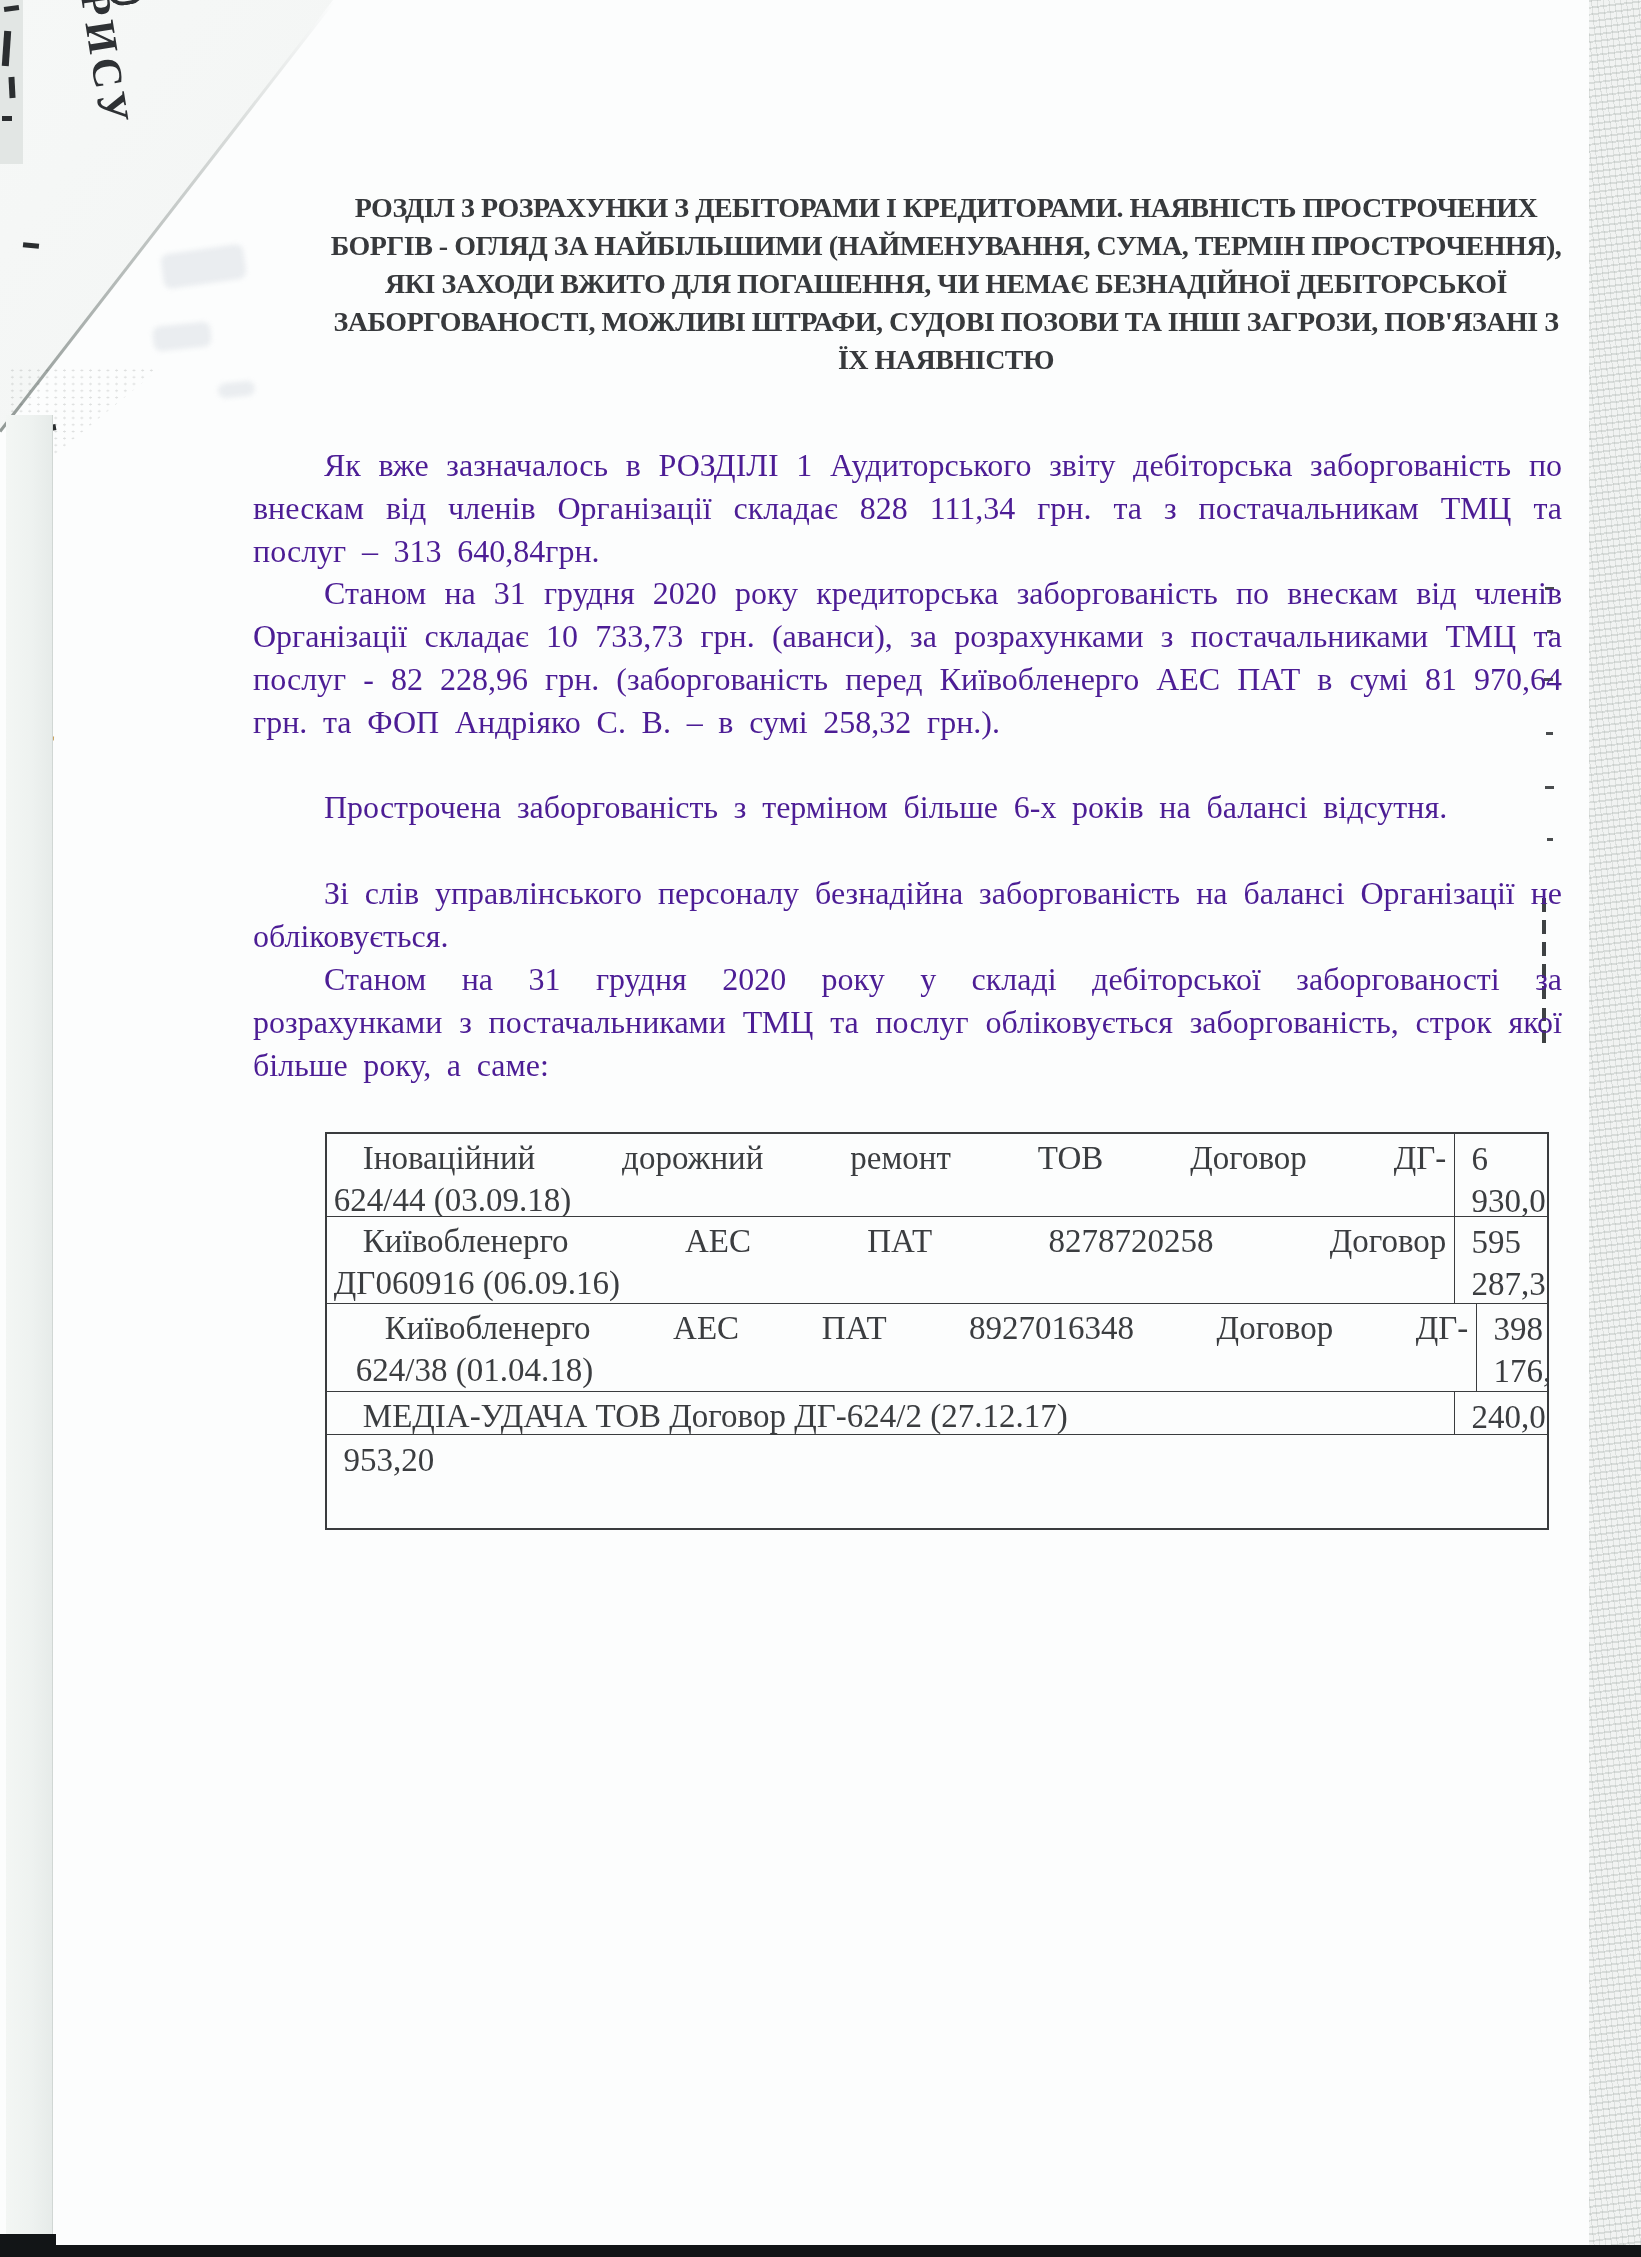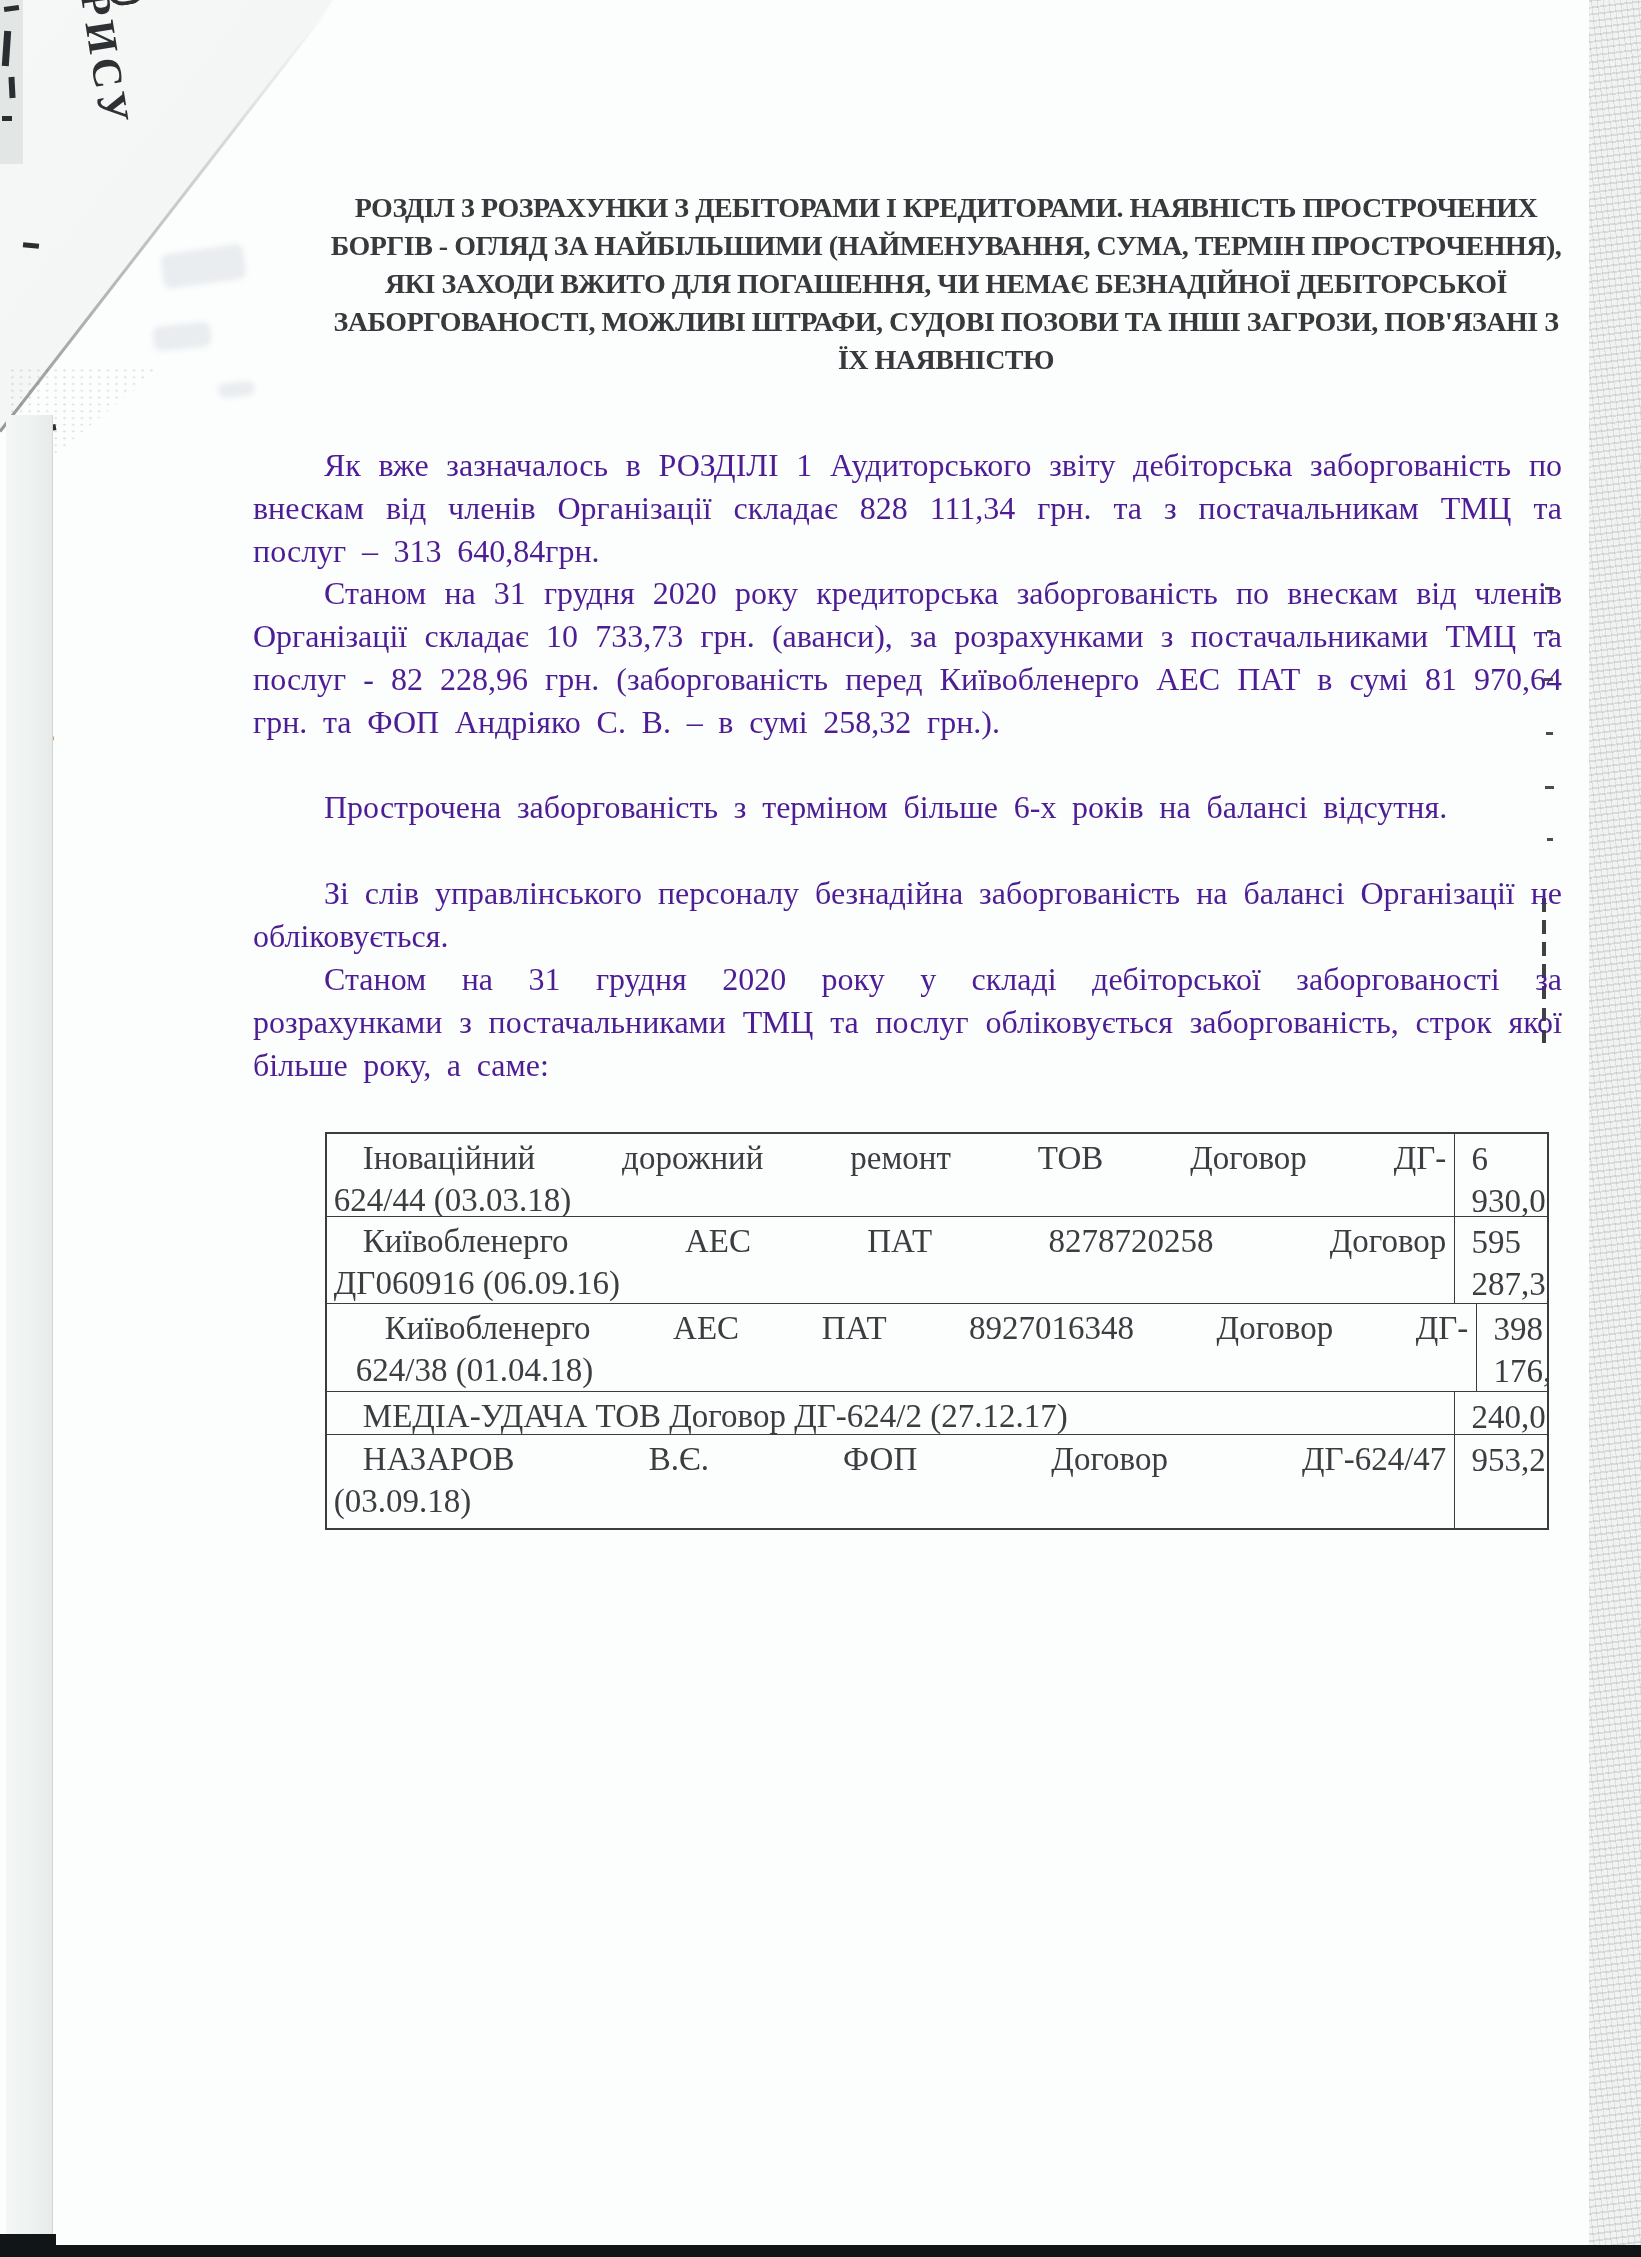--- a/index.html
+++ b/index.html
@@ -162,21 +162,21 @@
   <p class="para p1">Як вже зазначалось в РОЗДІЛІ 1 Аудиторського звіту дебіторська заборгованість по внескам від членів Організації складає 828 111,34 грн. та з постачальникам ТМЦ та послуг – 313 640,84грн.</p>
   <p class="para p2">Станом на 31 грудня 2020 року кредиторська заборгованість по внескам від членів Організації складає 10 733,73 грн. (аванси), за розрахунками з постачальниками ТМЦ та послуг - 82 228,96 грн. (заборгованість перед Київобленерго АЕС ПАТ в сумі 81 970,64 грн. та ФОП Андріяко С. В. – в сумі 258,32 грн.).</p>
   <p class="para p3">Прострочена заборгованість з терміном більше 6-х років на балансі відсутня.</p>
   <p class="para p4">Зі слів управлінського персоналу безнадійна заборгованість на балансі Організації не обліковується.</p>
   <p class="para p5">Станом на 31 грудня 2020 року у складі дебіторської заборгованості за розрахунками з постачальниками ТМЦ та послуг обліковується заборгованість, строк якої більше року, а саме:</p>
 
   <div class="debt-table">
       <div class="trow">
         <div class="tcell name">
           <div class="tline first just">Іноваційний дорожний ремонт ТОВ Договор ДГ-</div>
-          <div class="tline">624/44 (03.03.18)</div>
+          <div class="tline">624/44 (03.09.18)</div>
         </div>
         <div class="tcell amount">6 930,00</div>
       </div>
       <div class="trow">
         <div class="tcell name">
           <div class="tline first just">Київобленерго АЕС ПАТ 8278720258 Договор</div>
           <div class="tline">ДГ060916 (06.09.16)</div>
         </div>
         <div class="tcell amount">595 287,37</div>
       </div>
@@ -187,22 +187,18 @@
         </div>
         <div class="tcell amount">398 176,38</div>
       </div>
       <div class="trow">
         <div class="tcell name">
           <div class="tline first">МЕДІА-УДАЧА ТОВ Договор ДГ-624/2 (27.12.17)</div>
         </div>
         <div class="tcell amount">240,00</div>
       </div>
       <div class="trow">
-        <div class="tcell name">
-          <div class="tline first just">НАЗАРОВ В.Є. ФОП Договор ДГ-624/47</div>
-          <div class="tline">(03.09.18)</div>
-        </div>
         <div class="tcell amount">953,20</div>
       </div>
     </div>
 
 </div>
 
 
 </body></html>

